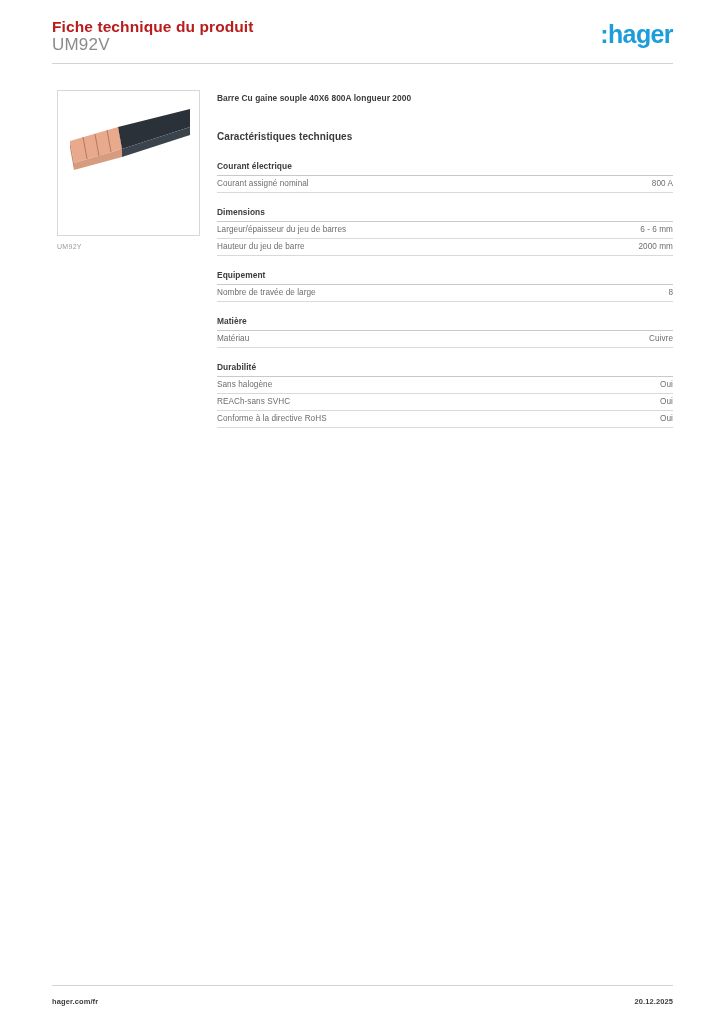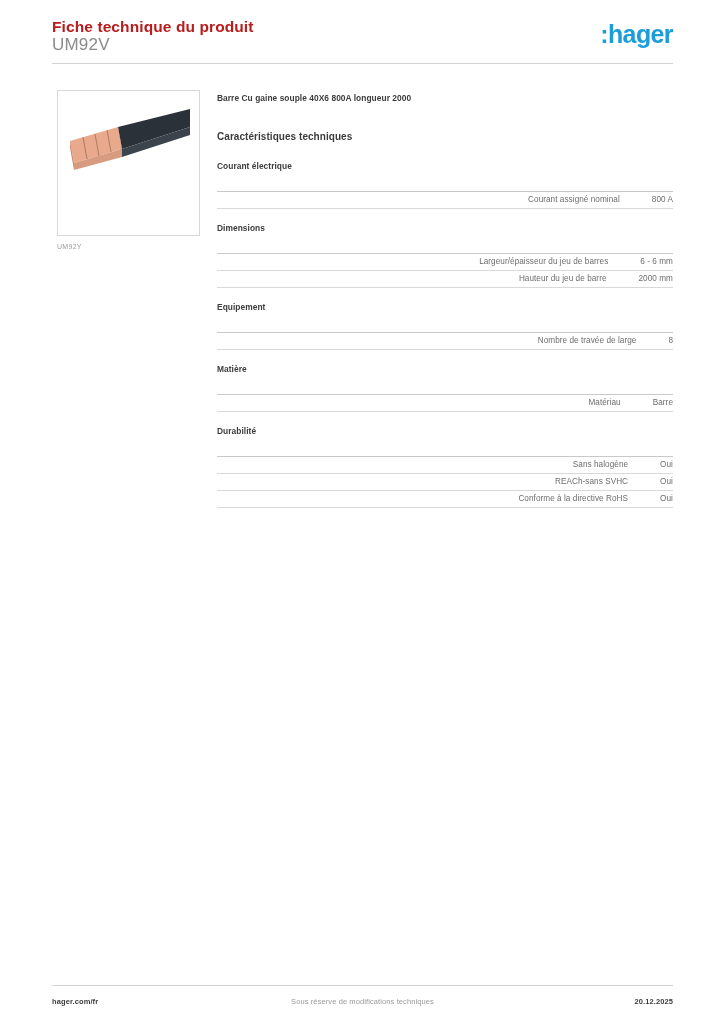--- a/index.html
+++ b/index.html
@@ -119,29 +119,29 @@
     letter-spacing: .05px;
   }
 
   .group { margin-bottom: 14px; }
   .group:last-child { margin-bottom: 0; }
 
   .group-title {
     font-size: 8.4px;
     font-weight: bold;
     color: #3c3c3c;
-    padding-bottom: 19px;
+    padding-bottom: 3px;
     border-bottom: 1px solid #c9c9c9;
     line-height: 11px;
     letter-spacing: .05px;
   }
 
   .row {
     display: flex;
-    justify-content: flex-end;
+    justify-content: space-between;
     align-items: baseline;
     border-bottom: 1px solid #d9d9d9;
     padding: 3px 0 3px 0;
     font-size: 8.2px;
     line-height: 10px;
     color: #6d6d6d;
     gap: 20px;
   }
   .row .label {
     color: #6d6d6d;
@@ -255,21 +255,21 @@
           <div class="group-title">Equipement</div>
           <div class="row">
             <span class="label">Nombre de travée de large</span>
             <span class="value">8</span>
           </div>
         </div>
         <div class="group">
           <div class="group-title">Matière</div>
           <div class="row">
             <span class="label">Matériau</span>
-            <span class="value">Barre</span>
+            <span class="value">Cuivre</span>
           </div>
         </div>
         <div class="group">
           <div class="group-title">Durabilité</div>
           <div class="row">
             <span class="label">Sans halogène</span>
             <span class="value">Oui</span>
           </div>
           <div class="row">
             <span class="label">REACh-sans SVHC</span>
@@ -279,17 +279,16 @@
             <span class="label">Conforme à la directive RoHS</span>
             <span class="value">Oui</span>
           </div>
         </div>
       </div>
   </div>
 
   <div class="footer-rule"></div>
   <div class="footer">
     <span class="footer-left">hager.com/fr</span>
-    <span class="footer-center">Sous réserve de modifications techniques</span>
     <span class="footer-right">20.12.2025</span>
   </div>
 
 </div>
 
 </body></html>

